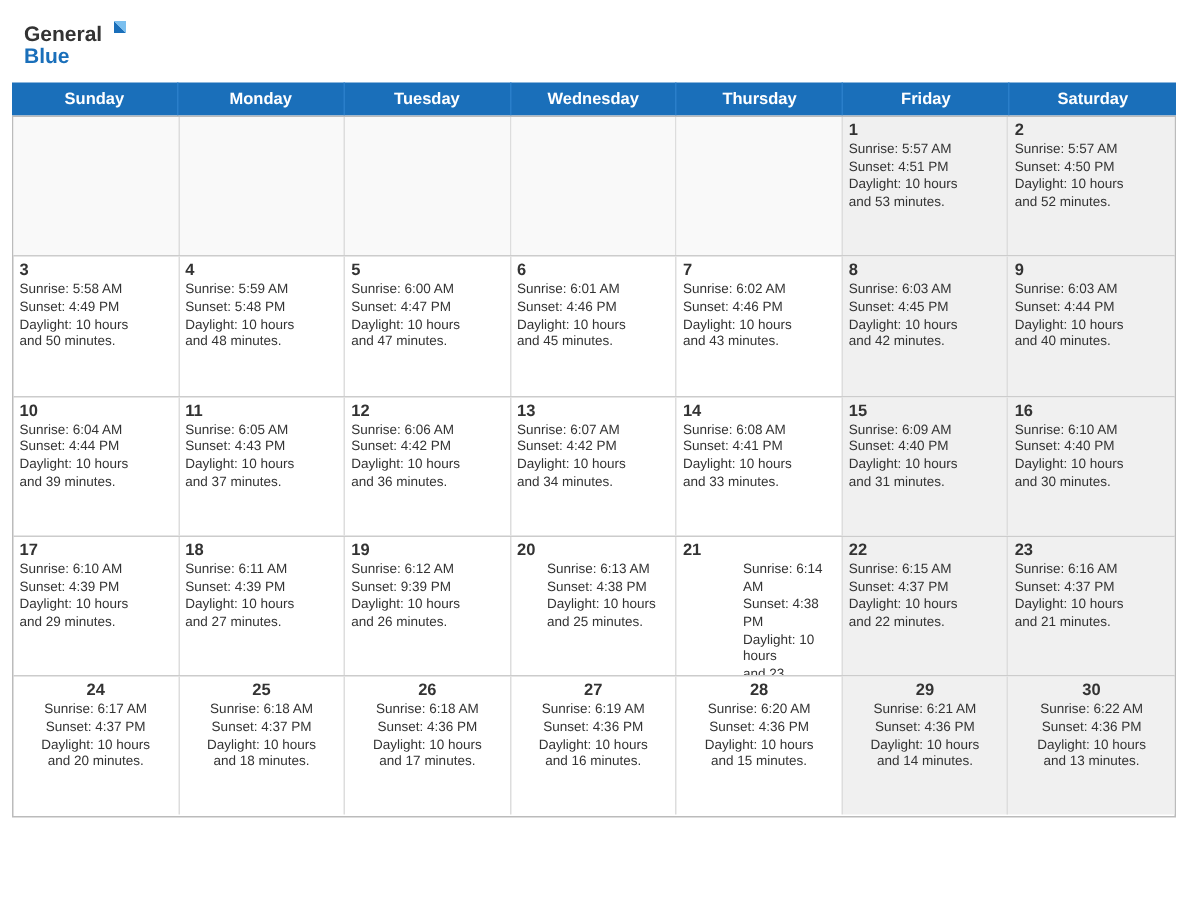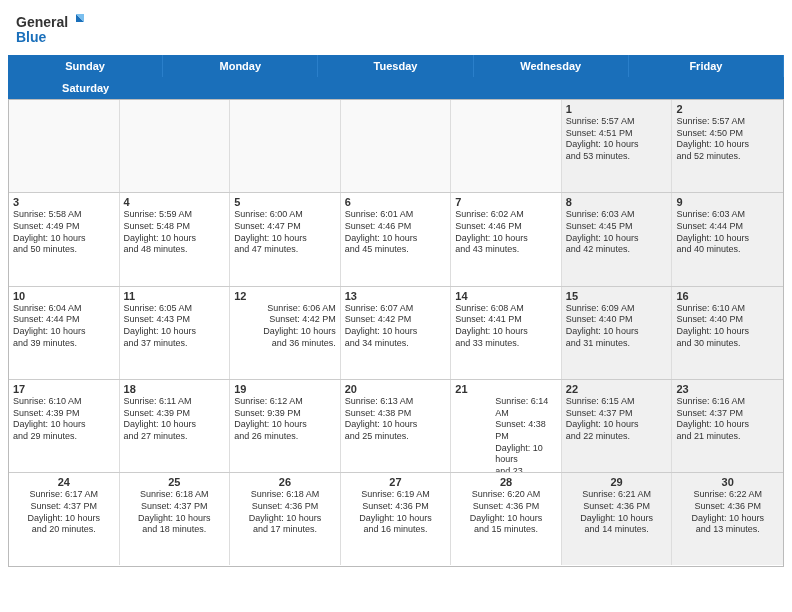--- a/index.html
+++ b/index.html
@@ -10,21 +10,21 @@
     .header { display: flex; justify-content: space-between; align-items: flex-start; padding: 12px 16px 8px 16px; }
     
     .logo { display: flex; align-items: center; gap: 4px; }
     
     .title-block { text-align: right; }
     .month-title { font-size: 28px; font-weight: 300; color: #333; }
     .location { font-size: 14px; color: #555; }
     
     .calendar { flex: 1; display: flex; flex-direction: column; padding: 0 8px 8px 8px; }
     
-    .day-headers { display: grid; grid-template-columns: repeat(5, 1fr); background: #1a6fba; }
+    .day-headers { display: grid; grid-template-columns: repeat(7, 1fr); background: #1a6fba; }
     .day-header { color: #fff; font-size: 11px; font-weight: bold; padding: 5px 4px; text-align: center; border-right: 1px solid #2a7fca; }
     .day-header:last-child { border-right: none; }
     .week { display: grid; grid-template-columns: repeat(7, 1fr); flex: 1; border-bottom: 1px solid #ccc; }
     .week:last-child { border-bottom: none; text-align: center; }
     
     .day-cell { padding: 3px 4px; border-right: 1px solid #ddd; font-size: 9.5px; color: #333; min-height: 0; overflow: hidden; }
     .day-cell:last-child { border-right: none; }
     .day-cell.empty { background: #f9f9f9; }
     .day-cell.shaded { background: #f0f0f0; }
     
@@ -51,20 +51,21 @@
       <div class="location"></div>
     </div>
   </div>
 
   <div class="calendar">
     <div class="day-headers" id="day-headers-row">
         <div class="day-header">Sunday</div>
         <div class="day-header">Monday</div>
         <div class="day-header">Tuesday</div>
         <div class="day-header">Wednesday</div>
+        <div class="day-header">Thursday</div>
         <div class="day-header">Friday</div>
         <div class="day-header">Saturday</div>
       </div>
     <div class="weeks-wrapper" id="weeks-container" style="display: flex; flex-direction: column;">
         <div class="week" style="border-bottom: 1px solid rgb(204, 204, 204); min-height: 88px;">
           <div class="day-cell empty"></div>
           <div class="day-cell empty"></div>
           <div class="day-cell empty"></div>
           <div class="day-cell empty"></div>
           <div class="day-cell empty"></div>
@@ -144,21 +145,21 @@
           </div>
           <div class="day-cell">
             <span class="day-num">11</span>
             <div class="day-info" style="white-space: pre-line;">Sunrise: 6:05 AM
 Sunset: 4:43 PM
 Daylight: 10 hours
 and 37 minutes.</div>
           </div>
           <div class="day-cell">
             <span class="day-num">12</span>
-            <div class="day-info" style="white-space: pre-line; text-align: right;">Sunrise: 6:06 AM
+            <div class="day-info" style="white-space: pre-line;">Sunrise: 6:06 AM
 Sunset: 4:42 PM
 Daylight: 10 hours
 and 36 minutes.</div>
           </div>
           <div class="day-cell">
             <span class="day-num">13</span>
             <div class="day-info" style="white-space: pre-line;">Sunrise: 6:07 AM
 Sunset: 4:42 PM
 Daylight: 10 hours
 and 34 minutes.</div>
@@ -202,21 +203,21 @@
           </div>
           <div class="day-cell">
             <span class="day-num">19</span>
             <div class="day-info" style="white-space: pre-line;">Sunrise: 6:12 AM
 Sunset: 9:39 PM
 Daylight: 10 hours
 and 26 minutes.</div>
           </div>
           <div class="day-cell">
             <span class="day-num">20</span>
-            <div class="day-info" style="white-space: pre-line;">Sunrise: 6:13 AM
+            <div class="day-info" style="white-space: pre-line; margin-left: 20px;">Sunrise: 6:13 AM
 Sunset: 4:38 PM
 Daylight: 10 hours
 and 25 minutes.</div>
           </div>
           <div class="day-cell">
             <span class="day-num">21</span>
             <div class="day-info" style="white-space: pre-line; margin-left: 40px;">Sunrise: 6:14 AM
 Sunset: 4:38 PM
 Daylight: 10 hours
 and 23 minutes.</div>

